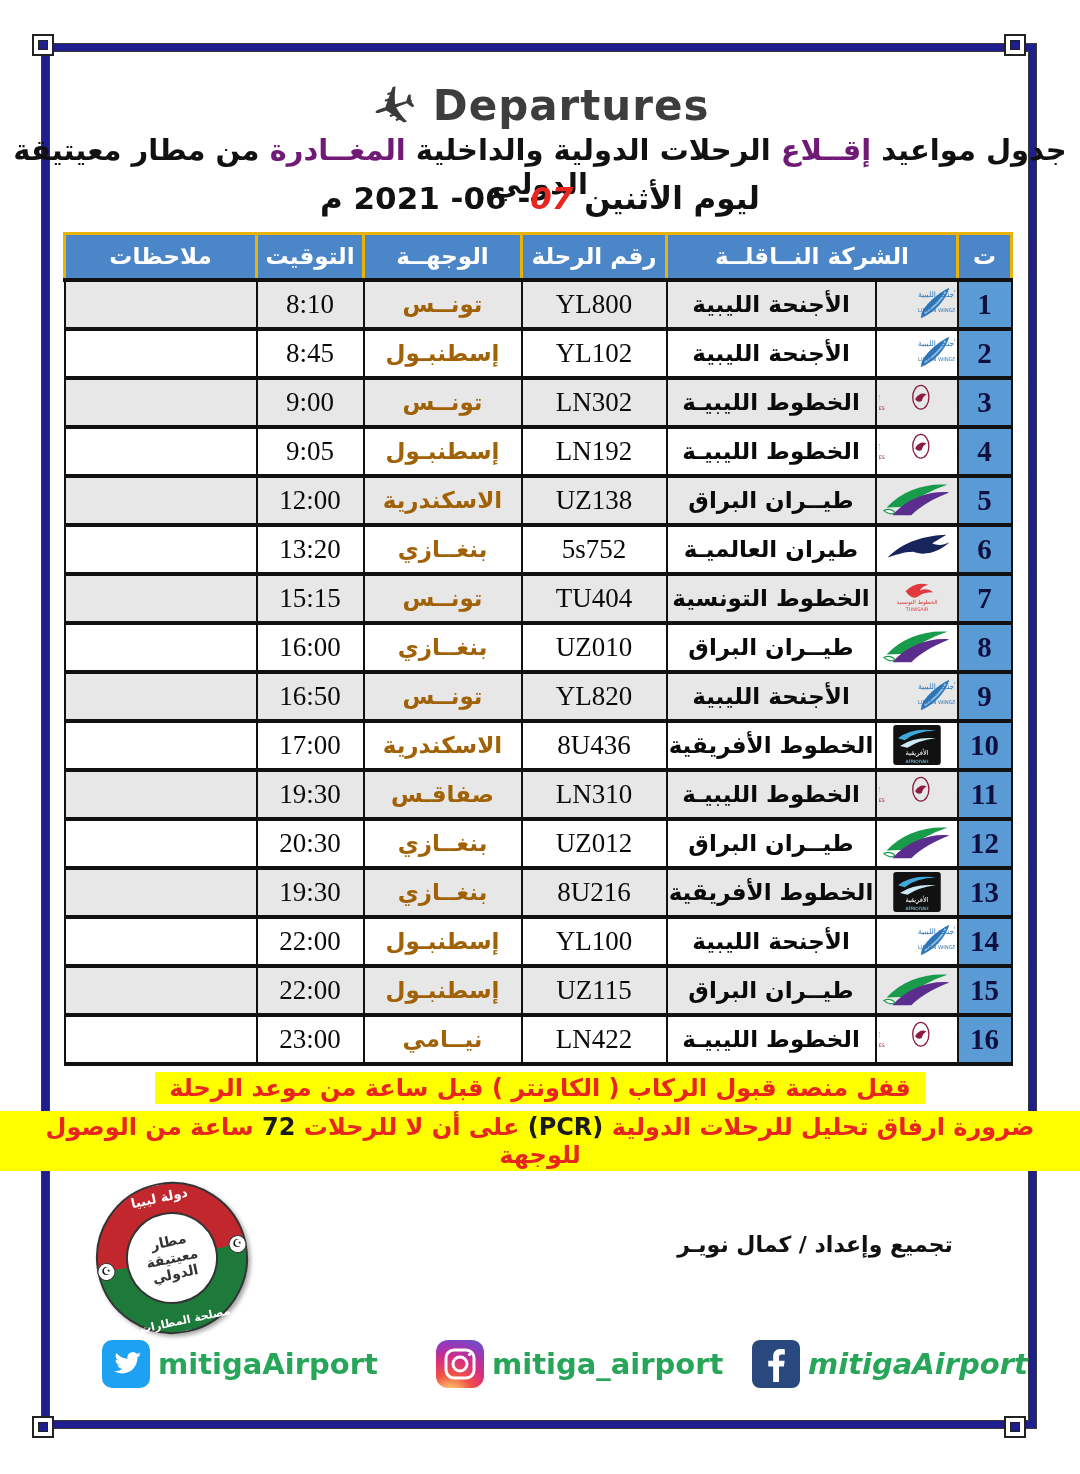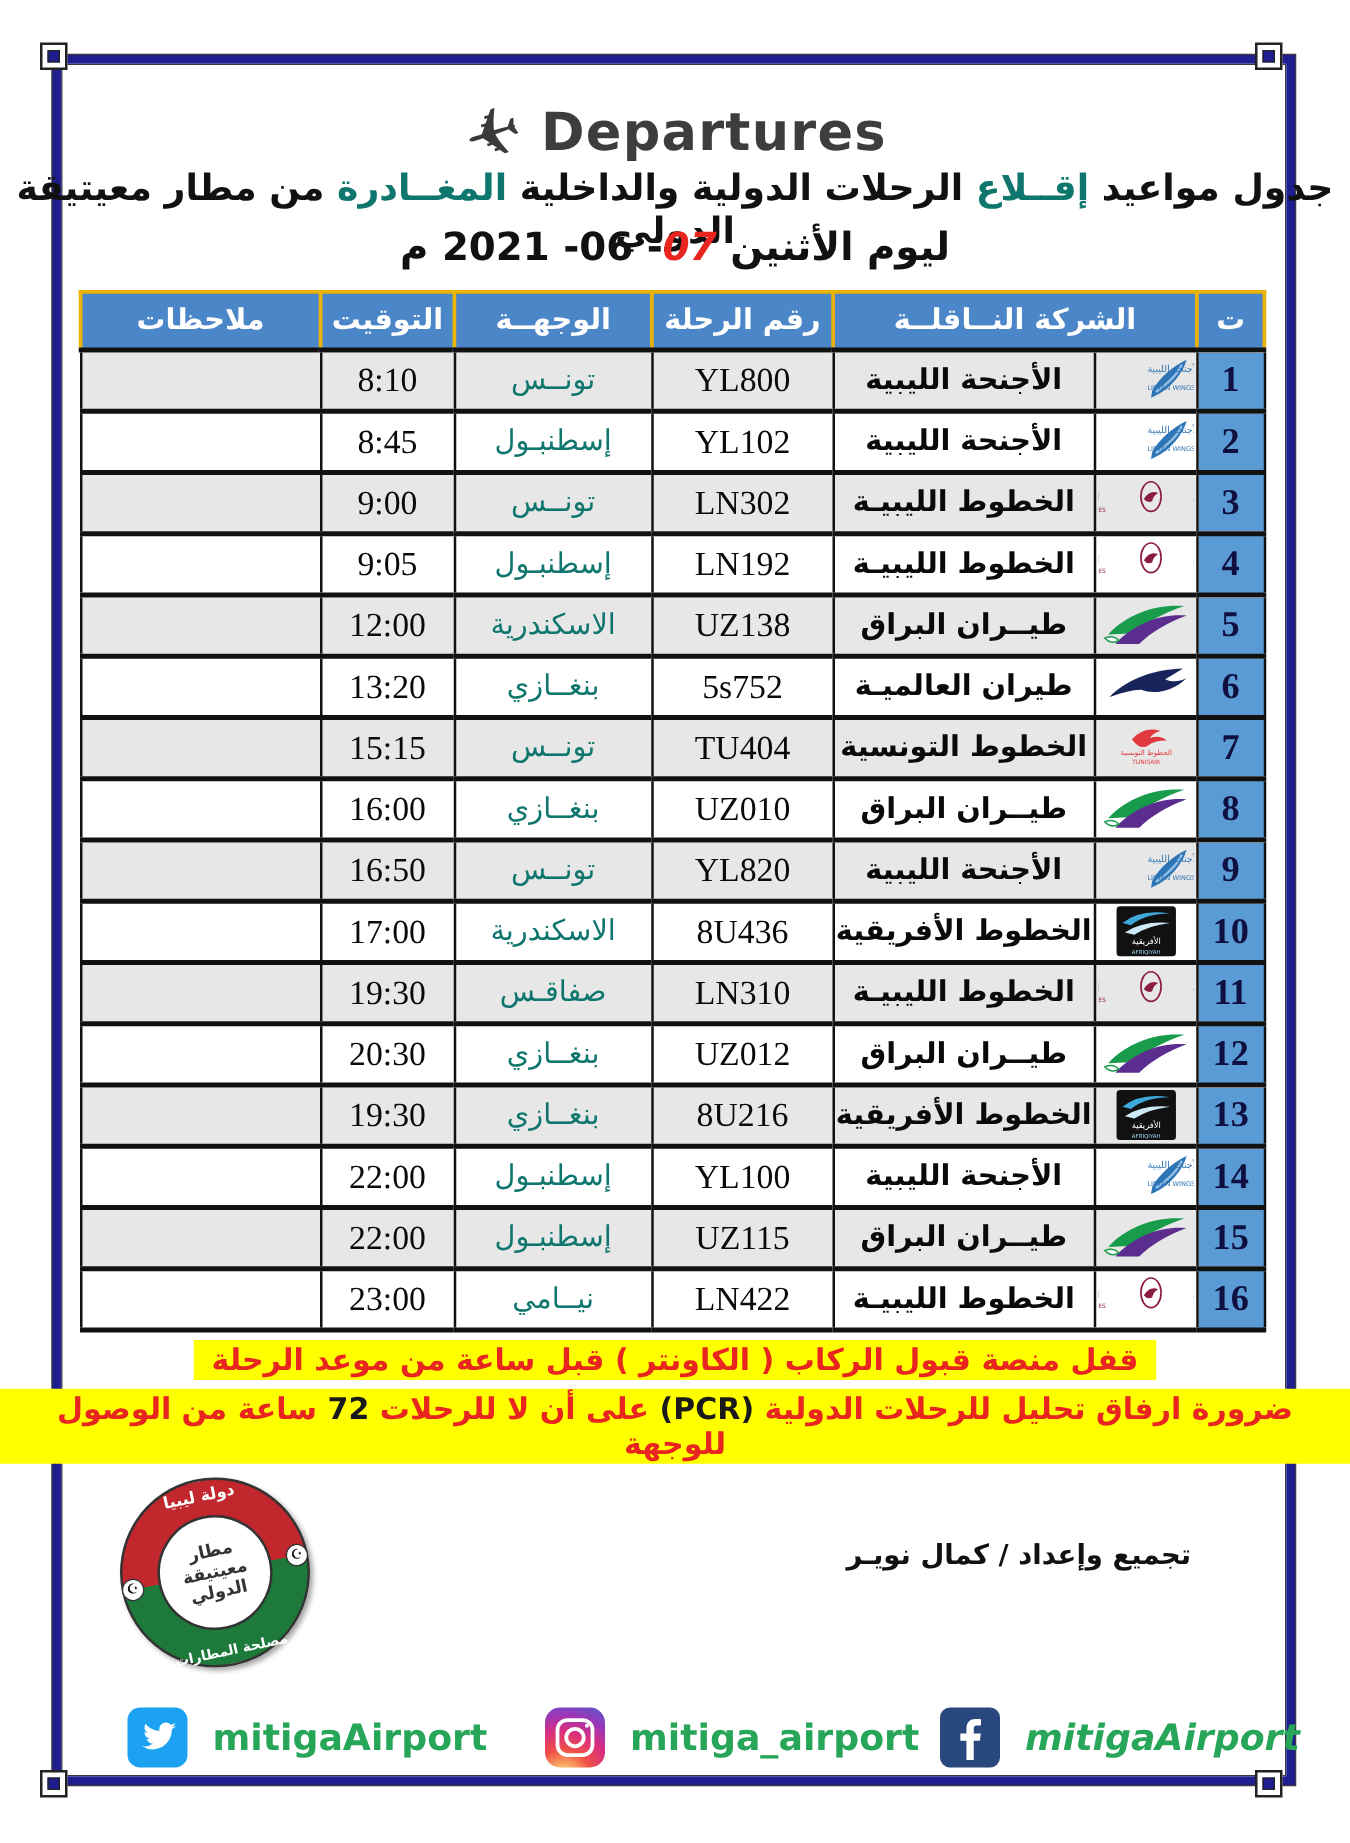--- a/index.html
+++ b/index.html
@@ -17,21 +17,21 @@
   .corner.br { left:1026px; top:1438px; transform:translate(-100%,-100%); }
 
   
   .dep-title { position:absolute; top:76px; left:0; width:100%; text-align:center;
                font-size:42px; font-weight:bold; color:#3d3d3d; letter-spacing:1px; }
   .plane { display:inline-block; font-size:54px; transform:scaleX(-1) rotate(18deg); margin-right:16px; vertical-align:-6px; color:#3a3a3a; }
   .ar-title { position:absolute; top:133px; left:0; width:100%; text-align:center; direction:rtl;
               font-size:29px; font-weight:bold; color:#111; }
   .ar-date  { position:absolute; top:180px; left:0; width:100%; text-align:center; direction:rtl;
               font-size:31px; font-weight:bold; color:#111; }
-  .part-red { color:#0f766e; }
+  .part-red { color:#701a75; }
   .part-red-italic { color:#e8251f; font-style:italic; }
   .part-dark { color:#1a1a1a;margin-top:28px; }
 
   
   table.flights { position:absolute; left:63px; top:232px; width:947px;
                   border-collapse:collapse; direction:rtl; table-layout:fixed; }
   table.flights th { background:#4a86c8; color:#fff; font-size:23px; font-weight:bold;
                      border:3px solid #eab308; height:46px; }
   table.flights td { border:2px solid #111; border-top-width:4px; border-bottom-width:4px;
                      height:45px; text-align:center; vertical-align:middle; overflow:hidden; }
@@ -40,21 +40,21 @@
   td.c-num   { background:#5b9bd5 !important; font-family:"Liberation Serif", serif;
                font-weight:bold; font-size:29px; color:#101040; }
   td.c-carrier { padding:0; }
   .carrier-wrap { display:flex; direction:rtl; height:45px; align-items:stretch; }
   .logo-box { width:82px; flex:0 0 82px; border-left:2px solid #111;
               display:flex; align-items:center; justify-content:center; }
   .logo-box svg { width:76px; height:42px; }
   .carrier-name { flex:1; display:flex; align-items:center; justify-content:center;
                   font-weight:bold; font-size:23px; color:#0a0a0a; }
   td.c-flight, td.c-time { font-family:"Liberation Serif", serif; font-size:27px; color:#0a0a0a; }
-  td.c-dest { font-weight:normal; font-size:23px; color:#0f766e; }
+  td.c-dest { font-weight:bold; font-size:23px; color:#a16207; }
 
   
   .notices { position:absolute; top:1072px; left:0; width:100%; text-align:center; direction:rtl; }
   .notice-line { margin-bottom:7px; }
   .notice-line .hl { display:inline-block; background:#ffff00; color:#e8251f;
                      font-weight:bold; font-size:24px; padding:2px 14px; }
 
   
   .credit { position:absolute; top:1232px; left:620px; width:390px; text-align:center;
             direction:rtl; font-size:22px; font-weight:bold; color:#111; }
@@ -70,21 +70,21 @@
                 font-size:14px; font-weight:bold; color:#333; line-height:1.2; direction:rtl; }
   .seal-top { position:absolute; top:5px; width:100%; text-align:center; color:#fff;
               font-size:13px; font-weight:bold; direction:rtl; }
   .seal-bottom { position:absolute; bottom:4px; width:100%; text-align:center; color:#fff;
                  font-size:11px; font-weight:bold; direction:rtl; }
   .seal-dot { position:absolute; top:50%; width:18px; height:18px; margin-top:-9px; background:#fff;
               border:1px solid #333; border-radius:50%; font-size:11px; line-height:16px; text-align:center; color:#111; }
   .seal-dot.left { left:-2px; } .seal-dot.right { right:-2px; }
 
   
-  .social-item { position:absolute; top:1340px; display:flex; align-items:center; gap:20px;margin-top:26px; }
+  .social-item { position:absolute; top:1340px; display:flex; align-items:center; gap:8px; }
   .social-item .handle { font-size:29px; font-weight:bold; color:#27a65a; }
   .si-twitter  { left:102px; }
   .si-instagram{ left:436px; }
   .si-facebook { left:752px; }
   .si-facebook .handle { font-style:italic; }
   .icon-sq { width:48px; height:48px; border-radius:10px; display:flex; align-items:center; justify-content:center; }
   .icon-twitter  { background:#1da1f2; }
   .icon-instagram{ border-radius:12px;
       background:radial-gradient(circle at 30% 120%, #fed373 10%, #f15245 35%, #d92e7f 58%, #9b36b7 78%, #515ecf 100%); }
   .icon-facebook { background:#29487d; border-radius:8px; }

